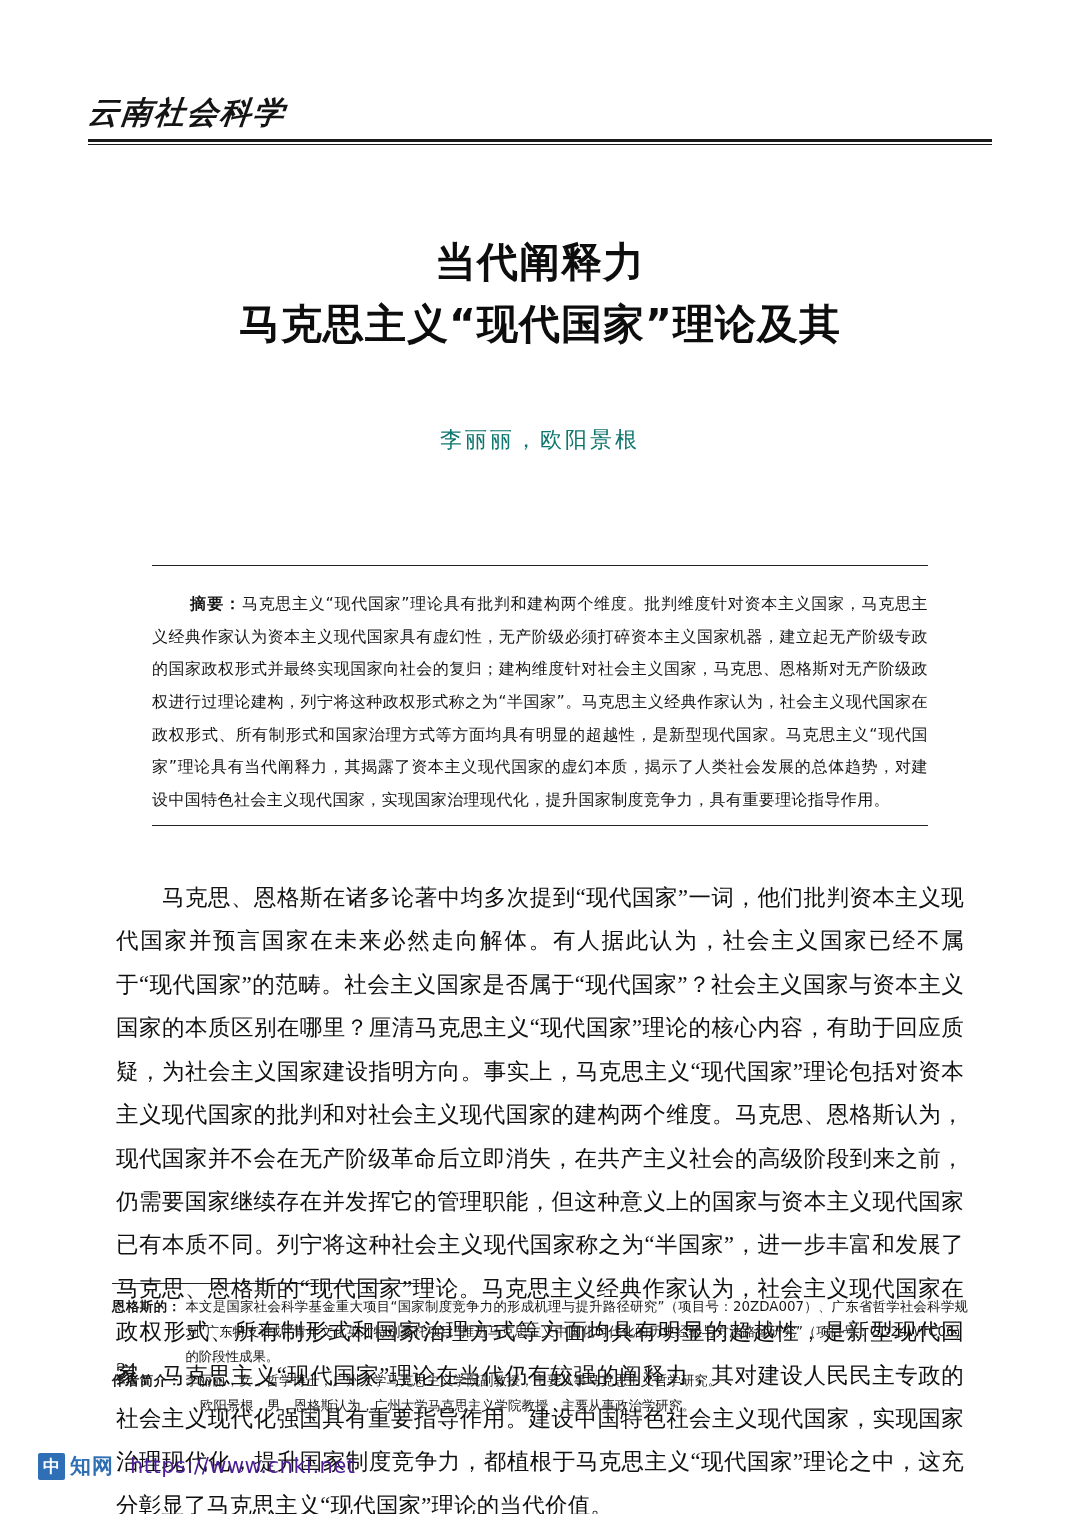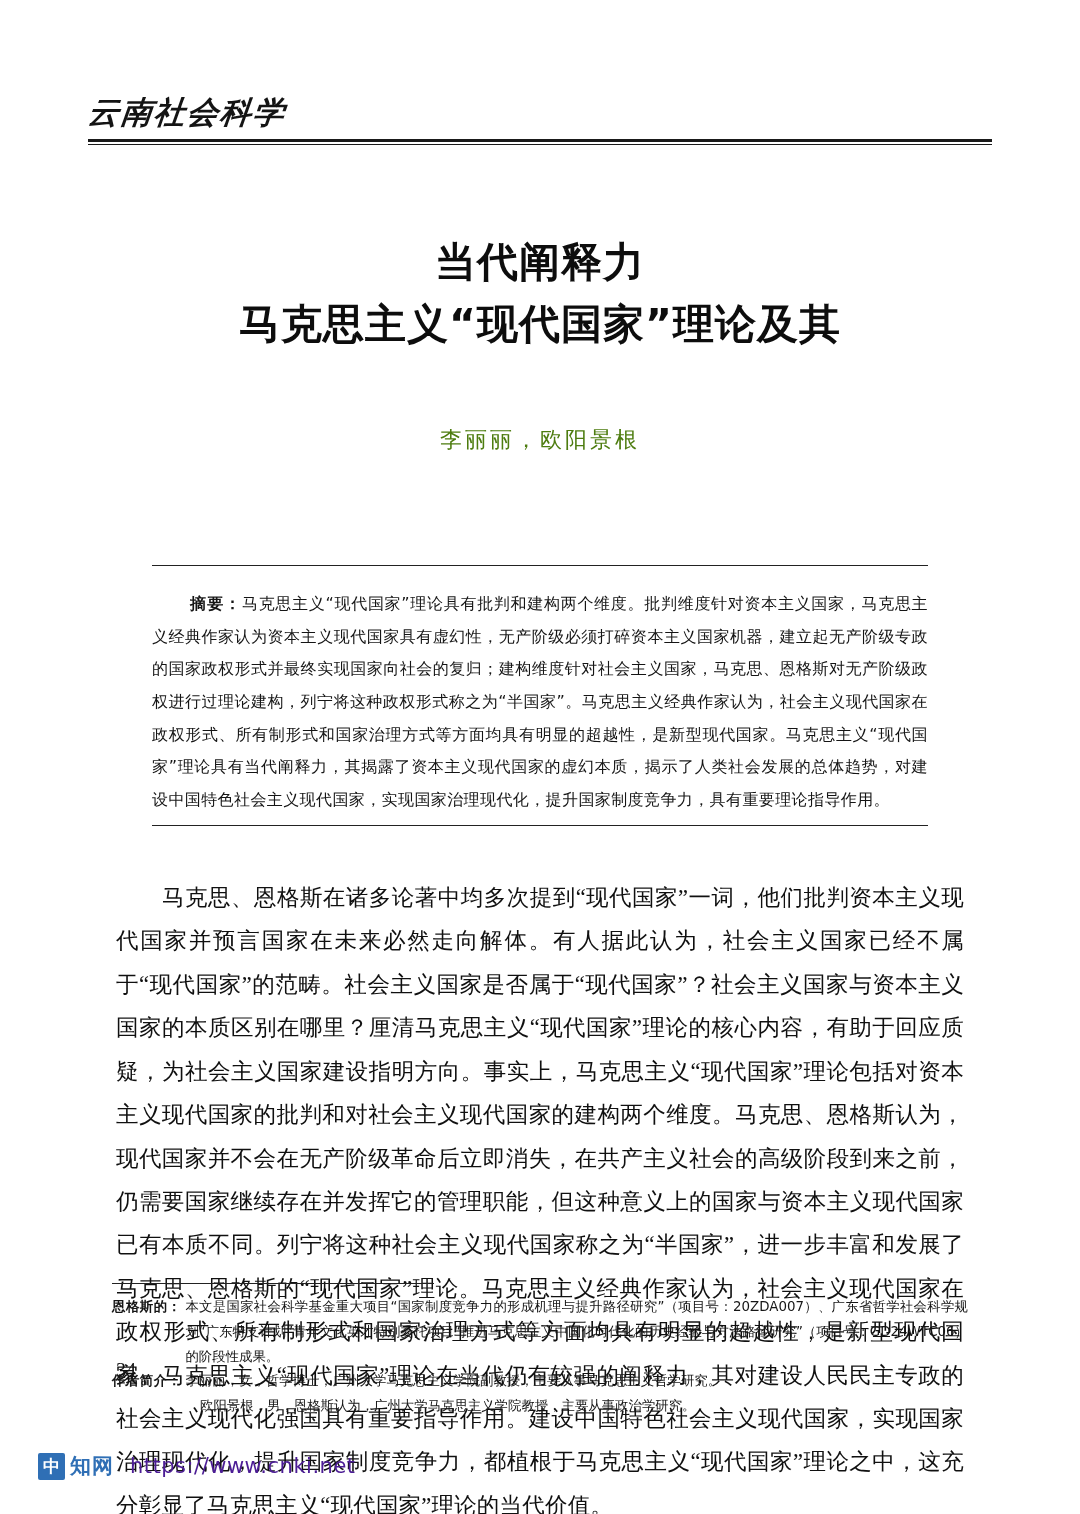--- a/index.html
+++ b/index.html
@@ -69,21 +69,21 @@
 
   .authors {
     position: absolute;
     left: 88px;
     top: 425px;
     width: 904px;
     text-align: center;
     font-family: Liberation Mono, monospace;
     font-size: 22px;
     letter-spacing: 3px;
-    color: #4d7c0f;
+    color: #0f766e;
   }
 
   
   .abs-rule-top {
     position: absolute;
     left: 152px;
     top: 565px;
     width: 776px;
     border-top: 1px solid #222;
   }

